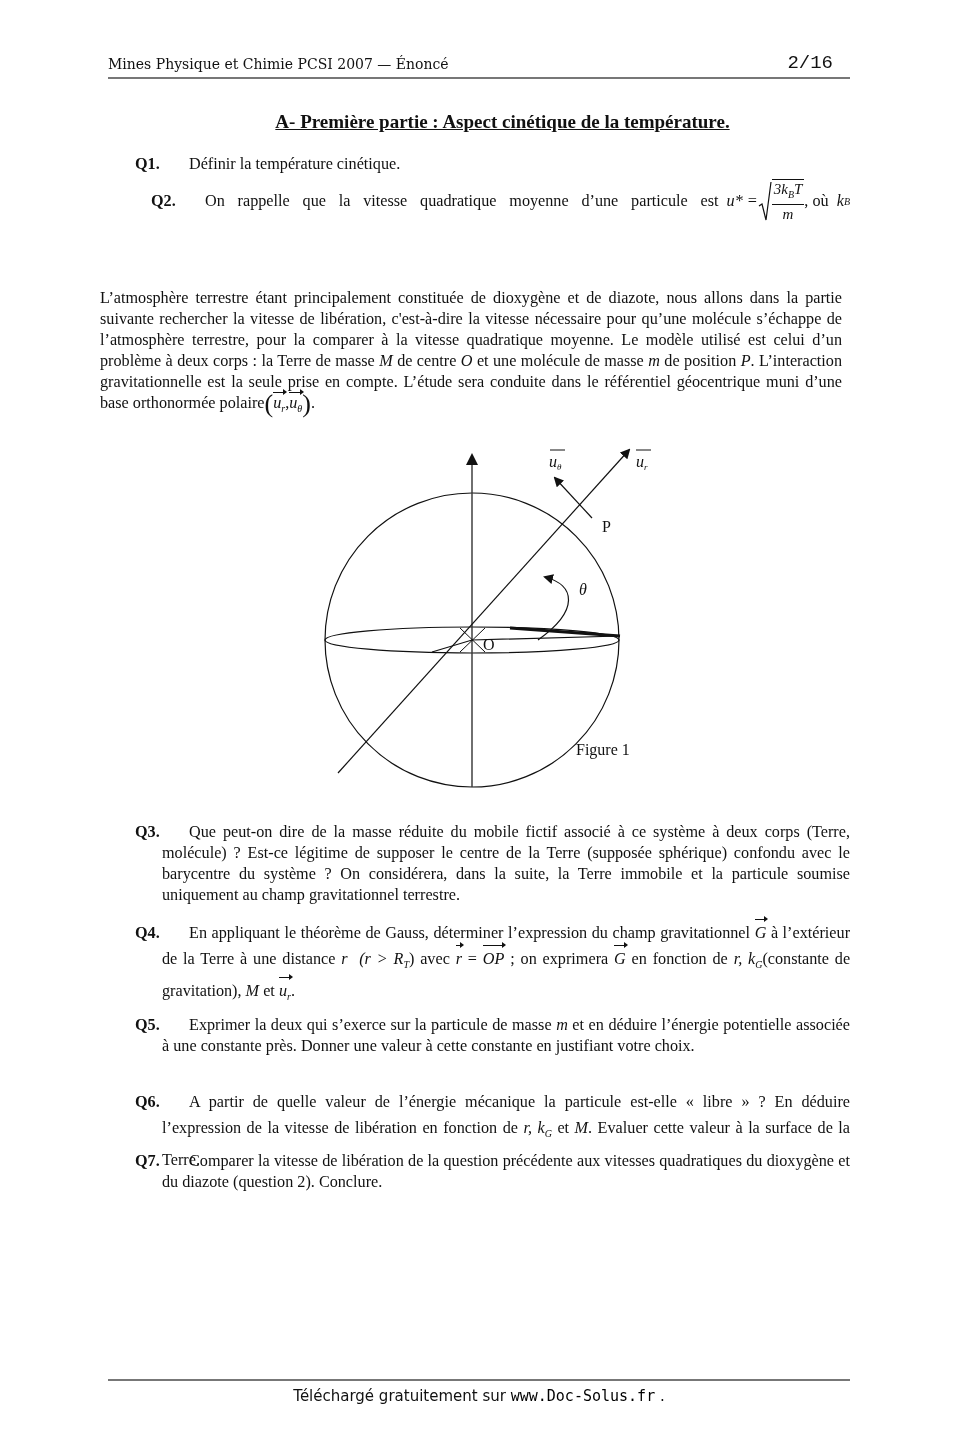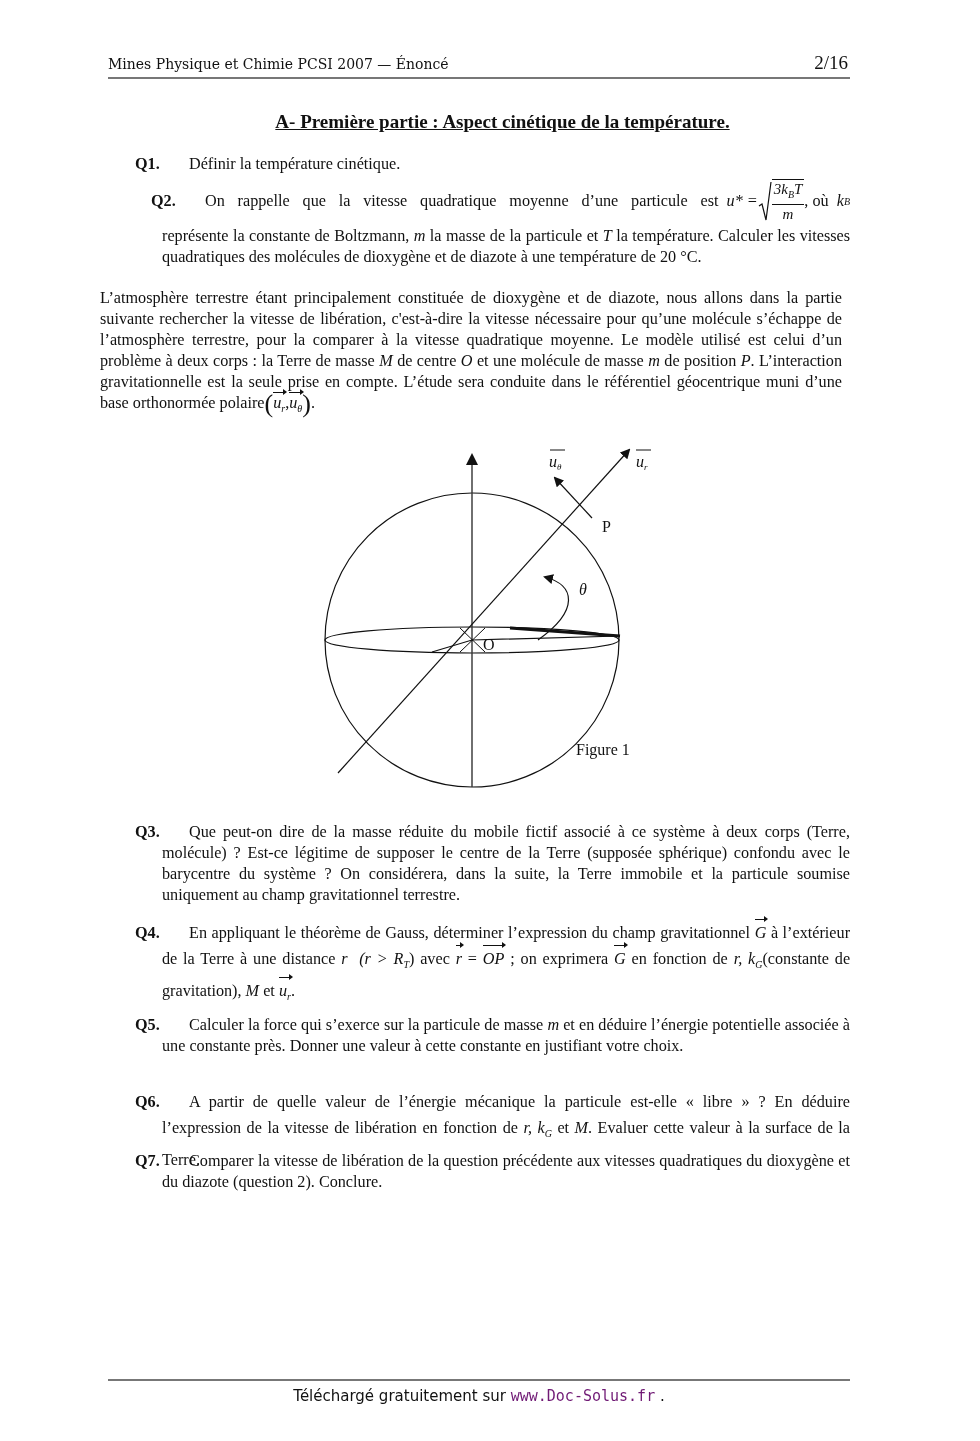--- a/index.html
+++ b/index.html
@@ -1,38 +1,38 @@
 <!DOCTYPE html>
 <html><head>
 <meta charset="utf-8">
 <style>
   html, body { margin: 0; padding: 0; background: #ffffff; }
   body { width: 980px; height: 1441px; position: relative; overflow: hidden;
          font-family: "Liberation Serif", serif; color: #111; }
   .header { position: absolute; left: 108px; top: 52px; width: 742px; height: 26px; }
   .header .title { position: absolute; left: 0; width: 742px; text-align: left; top: 4px;
          font-family: "DejaVu Serif", serif; font-size: 14px; }
-  .header .page { position: absolute; right: 2px; top: 0px; font-family: Liberation Serif, serif; font-size: 19px; }
+  .header .page { position: absolute; right: 17px; top: 0px; font-family: Liberation Mono, monospace; font-size: 19px; }
   .rule { position: absolute; left: 108px; width: 742px; height: 2px; background: #777; }
   .section-title { position: absolute; left: 108px; width: 742px; top: 111px; text-align: center;
          font-weight: bold; font-size: 19px; }
   .section-title span { text-decoration: underline; margin-left: 47px; }
   .q { position: absolute; left: 135px; width: 715px; font-size: 16.2px; line-height: 21px; text-align: justify; }
   .q .qn { font-weight: bold; display: inline-block; width: 54px; }
   .q .cont { padding-left: 27px; }
   .para { position: absolute; left: 100px; width: 742px; font-size: 16.2px; line-height: 21px; text-align: justify; }
   i.m { font-style: italic; }
   .vec { position: relative; display: inline-block; font-style: italic; }
   .vec::before { content: ""; position: absolute; left: 0; right: 0; top: -1px; border-top: 1px solid #111; }
   .vec::after { content: ""; position: absolute; right: -2px; top: -4px; border-left: 4px solid #111;
          border-top: 3px solid transparent; border-bottom: 3px solid transparent; }
   sub { font-size: 10px; }
   .footer { position: absolute; left: 108px; width: 742px; top: 1387px; text-align: center;
          font-family: "DejaVu Sans", sans-serif; font-size: 15px; }
-  .footer a { color: #701a75; font-family: "DejaVu Sans Mono", monospace; text-decoration: none; }
+  .footer a { color: #000000; font-family: "DejaVu Sans Mono", monospace; text-decoration: none; }
   .figure { position: absolute; left: 0; top: 0; }
   .sqrt { display: inline-block; vertical-align: middle; position: relative; }
   .frac { display: inline-block; text-align: center; vertical-align: middle; font-style: italic; font-size: 15px; line-height: 18px; }
   .frac .num { border-bottom: 1px solid #111; padding: 0 2px; display: block; font-style: italic; }
   .frac .den { display: block; }
 </style>
 </head>
 <body>
 
 <div class="header" data-name="page-header">
@@ -51,23 +51,20 @@
   <div style="display:flex; align-items:center; height:42px;" data-name="question-2-line1">
     <span class="qn" data-name="question-label">Q2.</span>
     <span style="flex:1; text-align:justify; text-align-last:justify;" data-name="question-text">On rappelle que la vitesse quadratique moyenne d’une particule est</span>
     <span style="margin-left:8px; font-style:italic;" data-name="formula-lhs">u* =</span>
     <span class="sqrt" data-name="sqrt-formula">
       <svg width="14" height="42" style="vertical-align:middle;" data-name="sqrt-symbol">
           <polyline points="1,26 4,24 8,40 13,2" fill="none" stroke="#111" stroke-width="1.2"></polyline>
         </svg><span class="frac" style="border-top:1px solid #111;" data-name="fraction"><span class="num"><span>3k</span><sub>B</sub><span>T</span></span><span class="den">m</span></span>
     </span>
     <span>, où</span>&nbsp;&nbsp;<i class="m">k</i><sub style="font-style:italic">B</sub>
-  </div>
-  <div class="cont" style="margin-top:4px;" data-name="question-2-cont">
-    <span>représente la constante de Boltzmann,</span> <i class="m">m</i> <span>la masse de la particule et</span> <i class="m">T</i> <span>la température. Calculer les vitesses quadratiques des molécules de dioxygène et de diazote à une température de 20 °C.</span>
   </div>
 </div>
 
 <div class="para" style="top:288px;" data-name="intro-paragraph">
   <span>L’atmosphère terrestre étant principalement constituée de dioxygène et de diazote, nous allons dans la partie suivante rechercher la vitesse de libération, c'est-à-dire la vitesse nécessaire pour qu’une molécule s’échappe de l’atmosphère terrestre, pour la comparer à la vitesse quadratique moyenne. Le modèle utilisé est celui d’un problème à deux corps : la Terre de masse</span> <i class="m">M</i> <span>de centre</span> <i class="m">O</i> <span>et une molécule de masse</span> <i class="m">m</i> <span>de position</span> <i class="m">P</i><span>. L’interaction gravitationnelle est la seule prise en compte. L’étude sera conduite dans le référentiel géocentrique muni d’une base orthonormée polaire</span><span style="font-size:26px; vertical-align:-4px;">(</span><span class="vec"><span>u</span><sub>r</sub></span>,<span class="vec"><span>u</span><sub>θ</sub></span><span style="font-size:26px; vertical-align:-4px;">)</span><span>.</span>
 </div>
 
 <svg class="figure" width="980" height="1441" data-name="figure-1-diagram" style="pointer-events:none;">
   <defs>
     <marker id="ah" markerWidth="10" markerHeight="10" refX="8" refY="5" orient="auto" markerUnits="userSpaceOnUse">
@@ -99,21 +96,21 @@
 <div class="q" style="top:822px;font-family:Liberation Serif, serif;" data-name="question-3">
   <span class="qn" data-name="question-label">Q3.</span><span data-name="question-text">Que peut-on dire de la masse réduite du mobile fictif associé à ce système à deux corps (Terre, molécule) ? Est-ce légitime de supposer le centre de la Terre (supposée sphérique) confondu avec le barycentre du système ? On considérera, dans la suite, la Terre immobile et la particule soumise uniquement au champ gravitationnel terrestre.</span>
 </div>
 <style> .q { } </style>
 
 <div class="q" style="top:920px; line-height:26px;" data-name="question-4">
   <span class="qn" data-name="question-label">Q4.</span><span>En appliquant le théorème de Gauss, déterminer l’expression du champ gravitationnel</span> <span class="vec">G</span> <span>à l’extérieur de la Terre à une distance</span> <i class="m">r</i> &nbsp;<i class="m">(r &gt; R</i><sub style="font-style:italic">T</sub><span>)</span> <span>avec</span> <span class="vec">r</span> <span>=</span> <span class="vec">OP</span> <span>; on exprimera</span> <span class="vec">G</span> <span>en fonction de</span> <i class="m">r, k</i><sub style="font-style:italic">G</sub><span>(constante de gravitation),</span> <i class="m">M</i> <span>et</span> <span class="vec"><span>u</span><sub>r</sub></span><span>.</span>
 </div>
 
 <div class="q" style="top:1015px;" data-name="question-5">
-  <span class="qn" data-name="question-label">Q5.</span><span>Calculer la force qui s’exerce sur la particule de masse</span> <i class="m">m</i> <span>et en déduire l’énergie potentielle associée à une constante près. Donner une valeur à cette constante en justifiant votre choix.</span>
+  <span class="qn" data-name="question-label">Q5.</span><span>Exprimer la deux qui s’exerce sur la particule de masse</span> <i class="m">m</i> <span>et en déduire l’énergie potentielle associée à une constante près. Donner une valeur à cette constante en justifiant votre choix.</span>
 </div>
 
 <div class="q" style="top:1070px; line-height:26px;margin-top:19px;" data-name="question-6">
   <span class="qn" data-name="question-label">Q6.</span><span>A partir de quelle valeur de l’énergie mécanique la particule est-elle « libre » ? En déduire l’expression de la vitesse de libération en fonction de</span> <i class="m">r, k</i><sub style="font-style:italic">G</sub> <span>et</span> <i class="m">M</i><span>. Evaluer cette valeur à la surface de la Terre.</span>
 </div>
 
 <div class="q" style="top:1151px;" data-name="question-7">
   <span class="qn" data-name="question-label">Q7.</span><span data-name="question-text">Comparer la vitesse de libération de la question précédente aux vitesses quadratiques du dioxygène et du diazote (question 2). Conclure.</span>
 </div>
 

